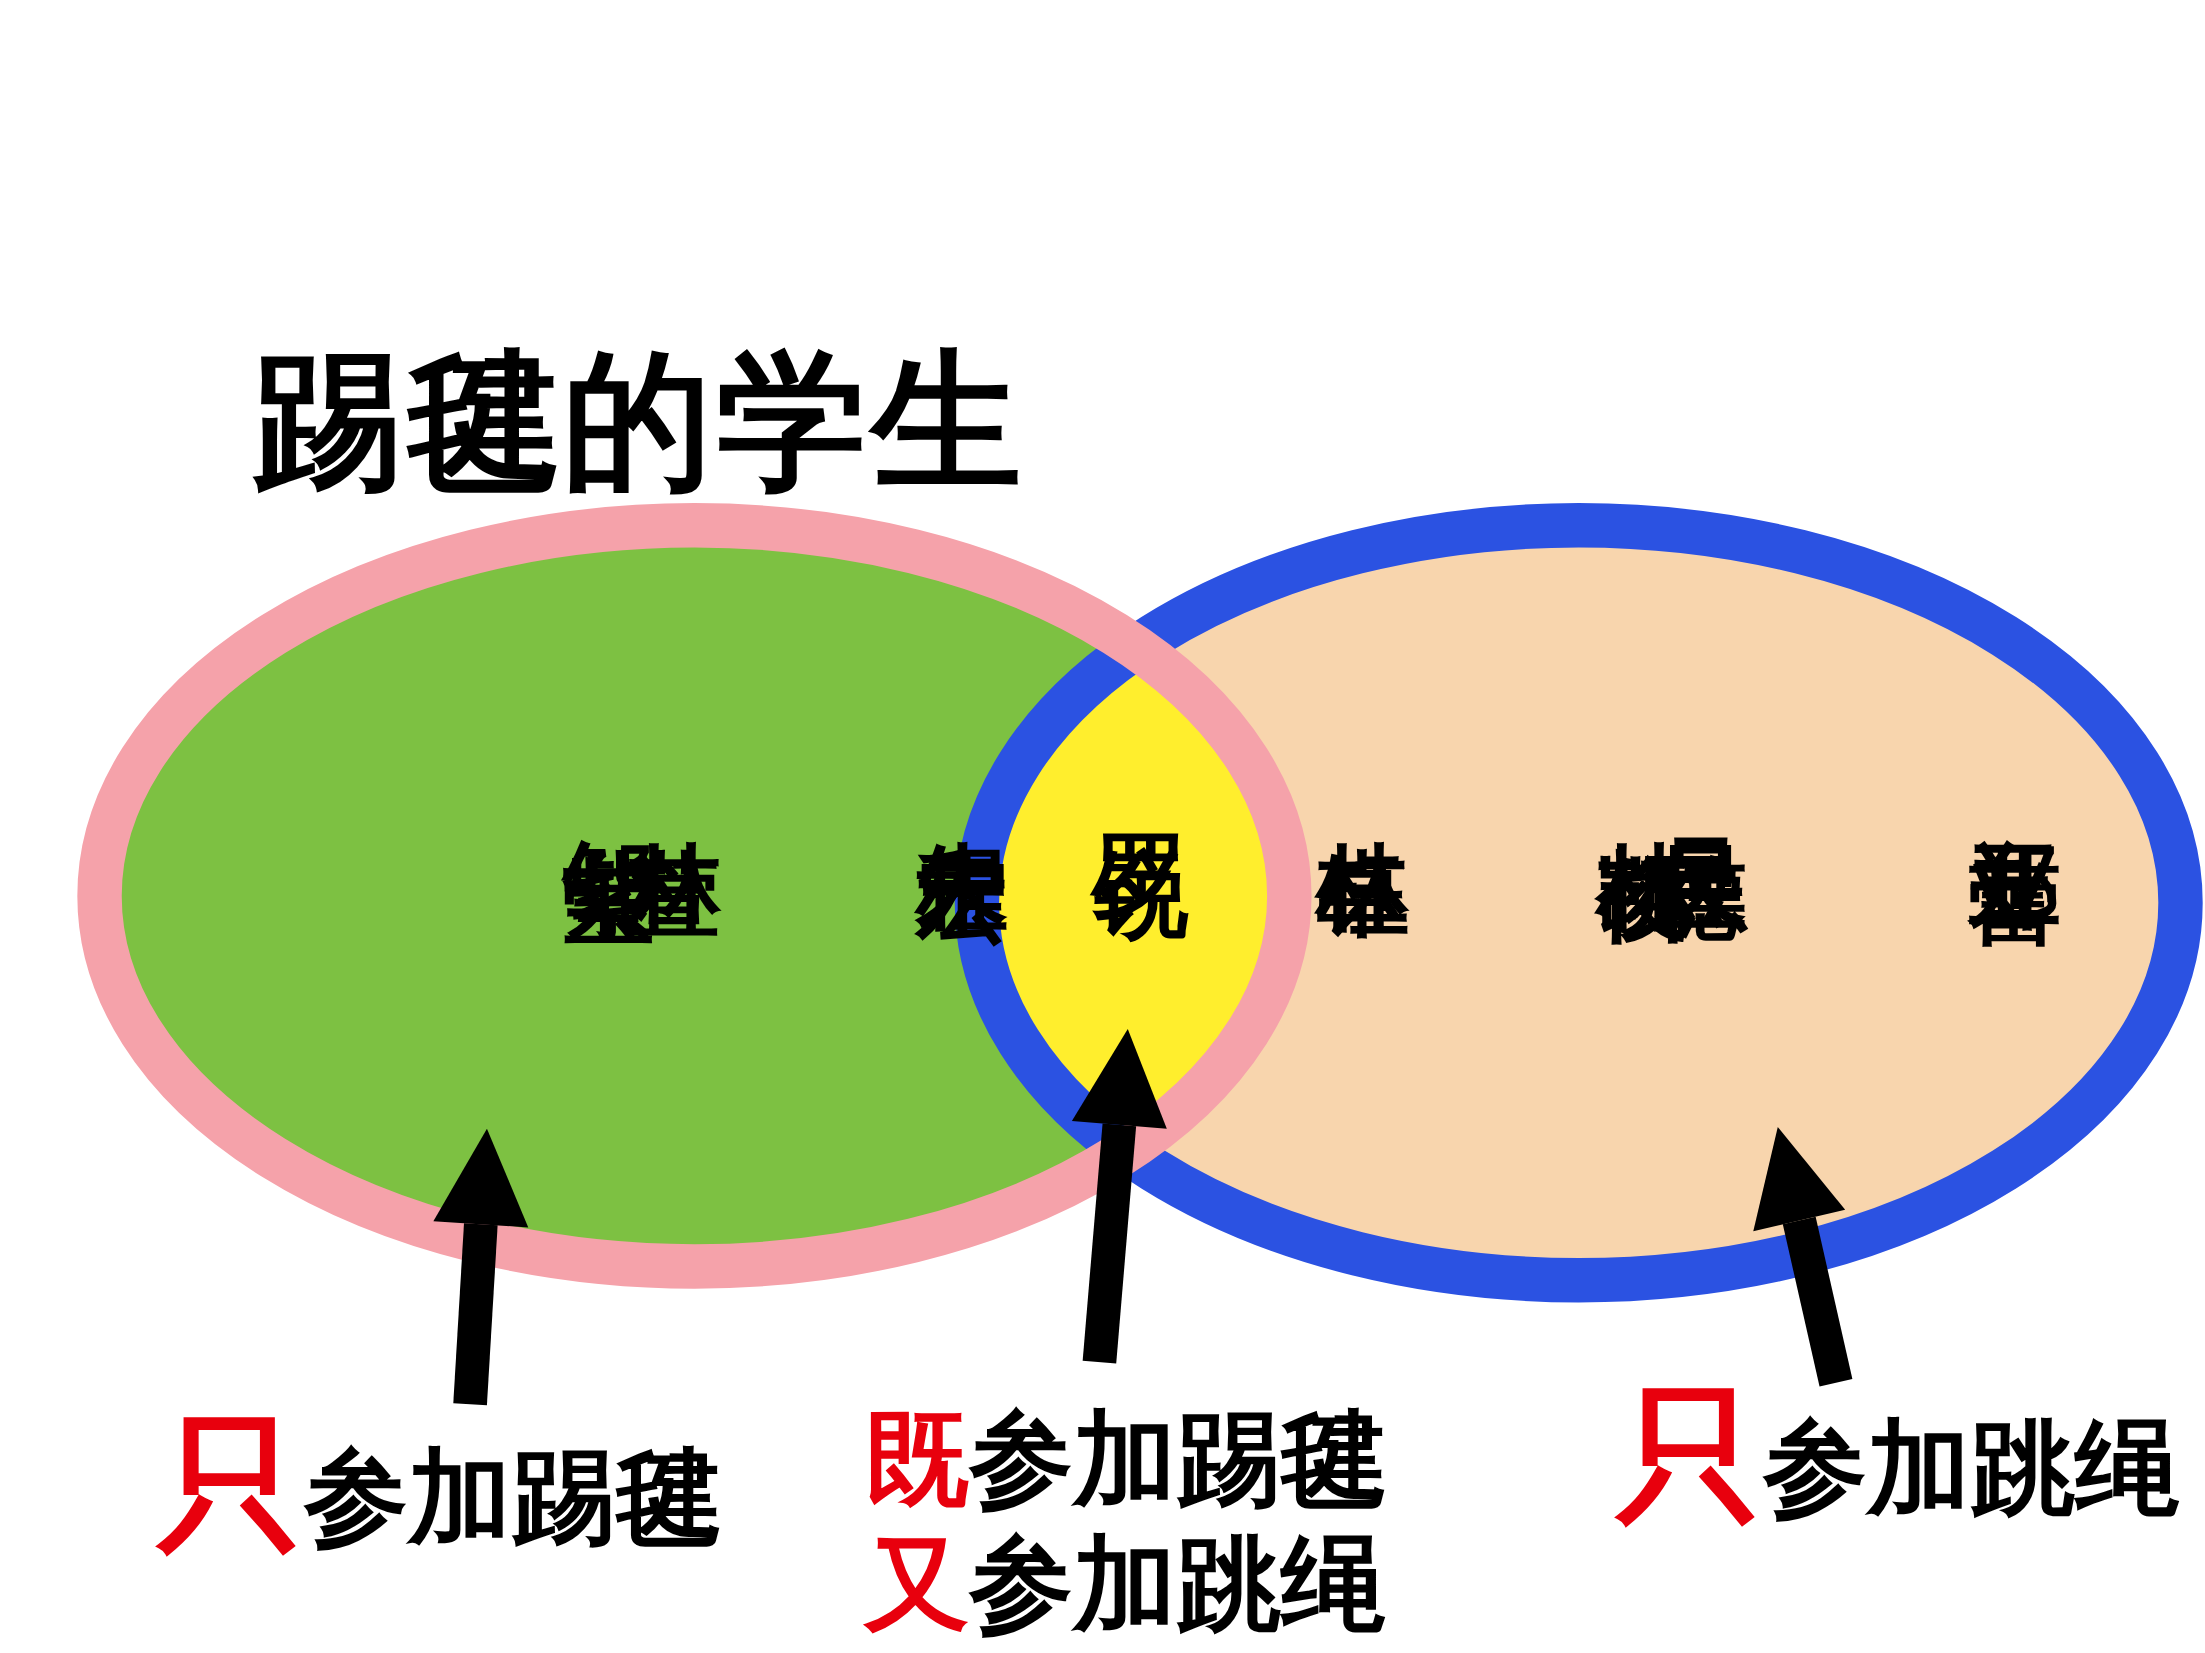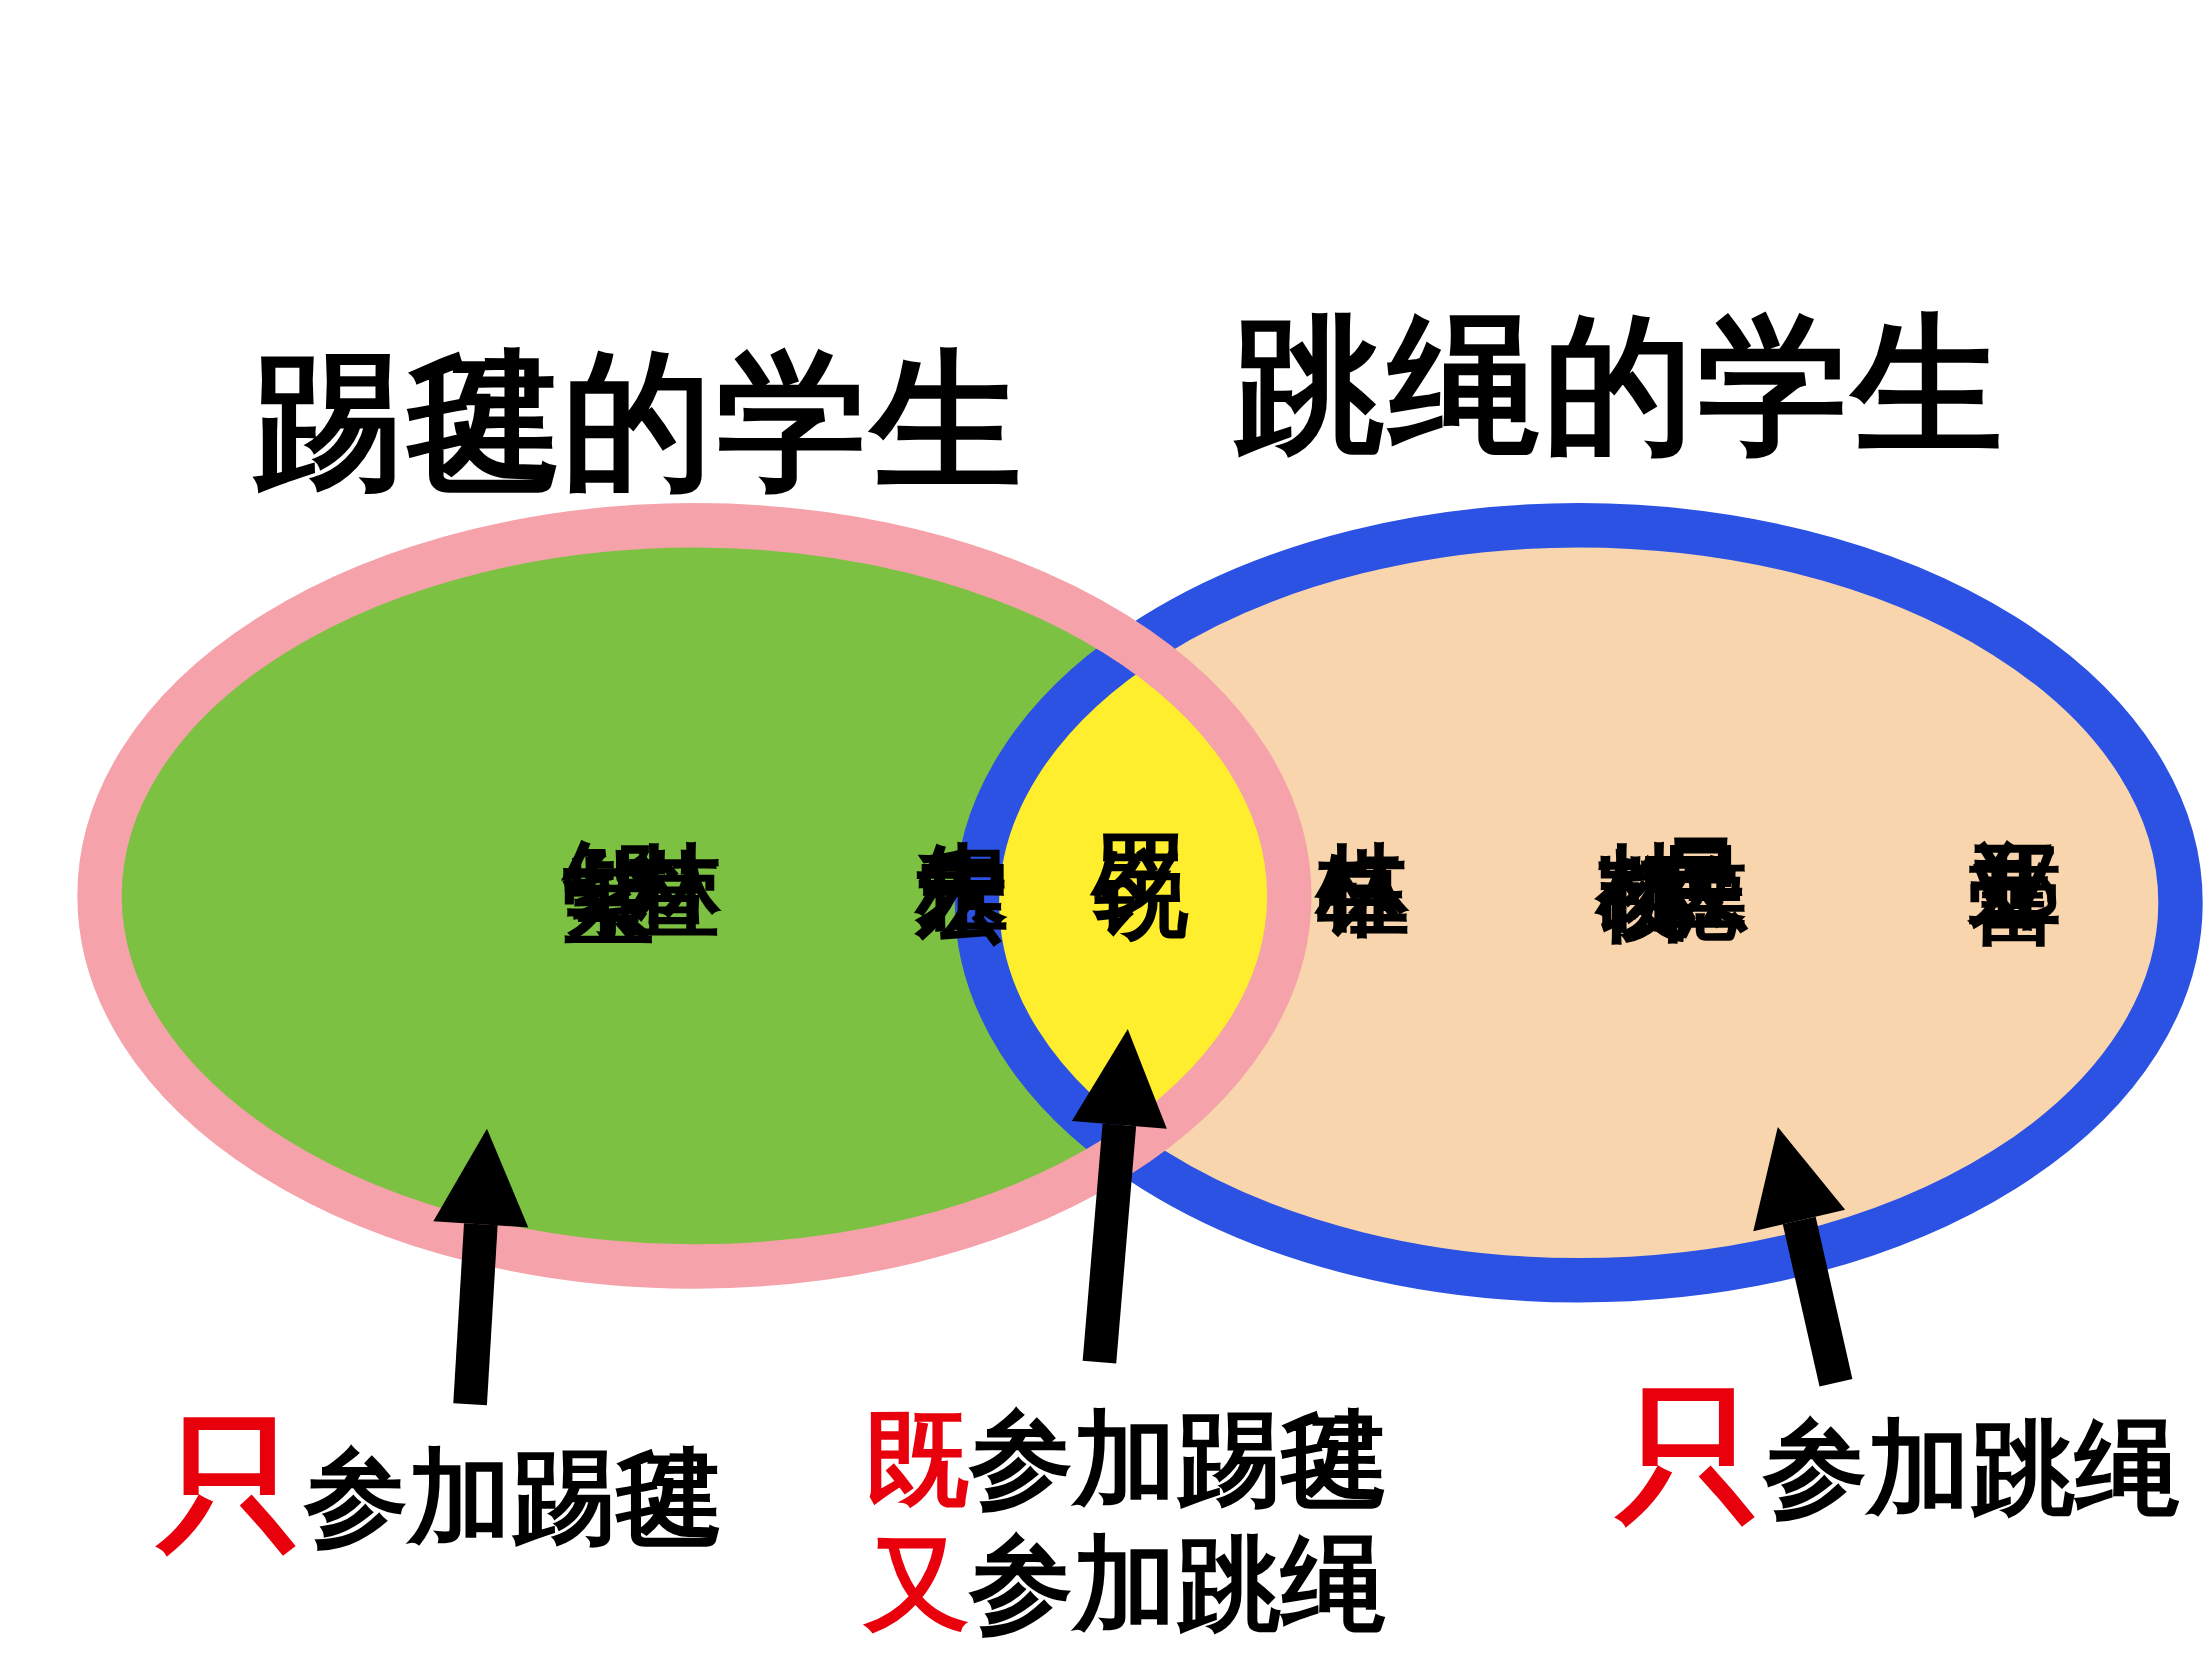--- a/index.html
+++ b/index.html
@@ -70,21 +70,20 @@
       <line x1="1436" y1="1745" x2="1462" y2="1435" stroke-width="44" stroke="#000000"></line>
       <polygon points="1473,1310 1524,1440 1400,1430" fill="#000000"></polygon>
     </g>
     <g>
       <line x1="2398" y1="1772" x2="2350" y2="1560" stroke-width="44" stroke="#000000"></line>
       <polygon points="2322,1438 2410,1546 2290,1574" fill="#000000"></polygon>
     </g>
   </svg>
 
   <div class="title title-left">踢毽的学生</div>
-  <div class="title title-right">跳绳的学生</div>
 
   <div class="vname" style="left:563px;top:739px;">邹紫莹</div>
   <div class="vname" style="left:629px;top:739px;">林萱</div>
   <div class="vname" style="left:916px;top:739px;">朱宏程</div>
 
   <div class="vname big" style="left:1093px;top:734px;">罗锐</div>
 
   <div class="vname" style="left:1317px;top:739px;">林卓钰</div>
   <div class="vname" style="left:1597px;top:739px;">林凯俊</div>
   <div class="vname" style="left:1655px;top:739px;">吴昱德</div>

